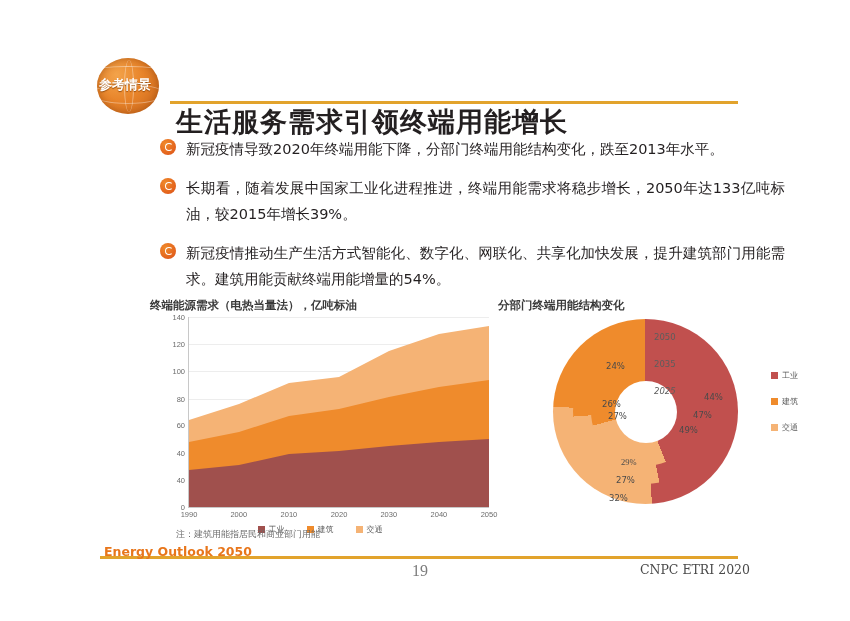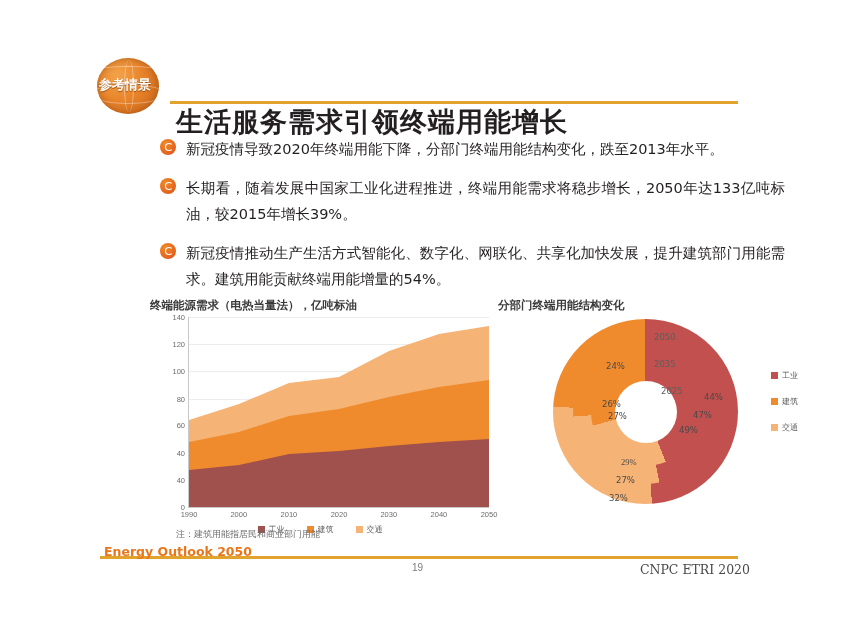--- a/index.html
+++ b/index.html
@@ -138,22 +138,22 @@
   }
   
   .footer-rule{
     position:absolute;left:100px;top:556px;width:638px;height:2.5px;background:#e2a32c;
   }
   .footer-left{
     position:absolute;left:104px;top:544px;font-size:12.5px;font-weight:bold;
     color:#e8761b;font-family:"DejaVu Sans", sans-serif;
   }
   .footer-page{
-    position:absolute;left:412px;top:562px;font-size:10px;color:#7c7c7c;
-    font-family:Liberation Sans, sans-serif;
+    position:absolute;left:412px;top:562px;font-size:16px;color:#7c7c7c;
+    font-family:Liberation Serif, serif;
   }
   .footer-right{
     position:absolute;right:100px;top:562px;font-size:12.5px;color:#4a4a4a;
     font-family:"DejaVu Serif", serif;
   }
 </style>
 </head>
 <body>
 
 <div class="slide">
@@ -245,21 +245,21 @@
 
       <div class="donut" style="left:20px;top:20px;width:145px;height:145px;
                   background:conic-gradient(#c1504e 0deg 169deg, #f5b375 169deg 266deg, #ef8b2c 266deg 360deg);"></div>
 
       <div class="donut" style="left:38px;top:38px;width:109px;height:109px;
                   background:conic-gradient(#c1504e 0deg 158deg, #f5b375 158deg 255deg, #ef8b2c 255deg 360deg);"></div>
       <div class="donut-hole" style="left:62px;top:62px;width:62px;height:62px;"></div>
 
       <span class="ring-label" style="left:101px;top:13px;">2050</span>
       <span class="ring-label" style="left:101px;top:40px;">2035</span>
-      <span class="ring-label" style="left:108px;top:67px;">2025</span>
+      <span class="ring-label" style="left:101px;top:67px;font-style:italic;">2025</span>
 
       <span class="dlabel" style="left:151px;top:73px;">44%</span>
       <span class="dlabel" style="left:140px;top:91px;">47%</span>
       <span class="dlabel" style="left:126px;top:106px;">49%</span>
 
       <span class="dlabel" style="left:53px;top:42px;">24%</span>
       <span class="dlabel" style="left:49px;top:80px;">26%</span>
       <span class="dlabel" style="left:55px;top:92px;">27%</span>
 
       <span class="dlabel" style="left:68px;top:138px;font-family:Liberation Serif, serif;">29%</span>

